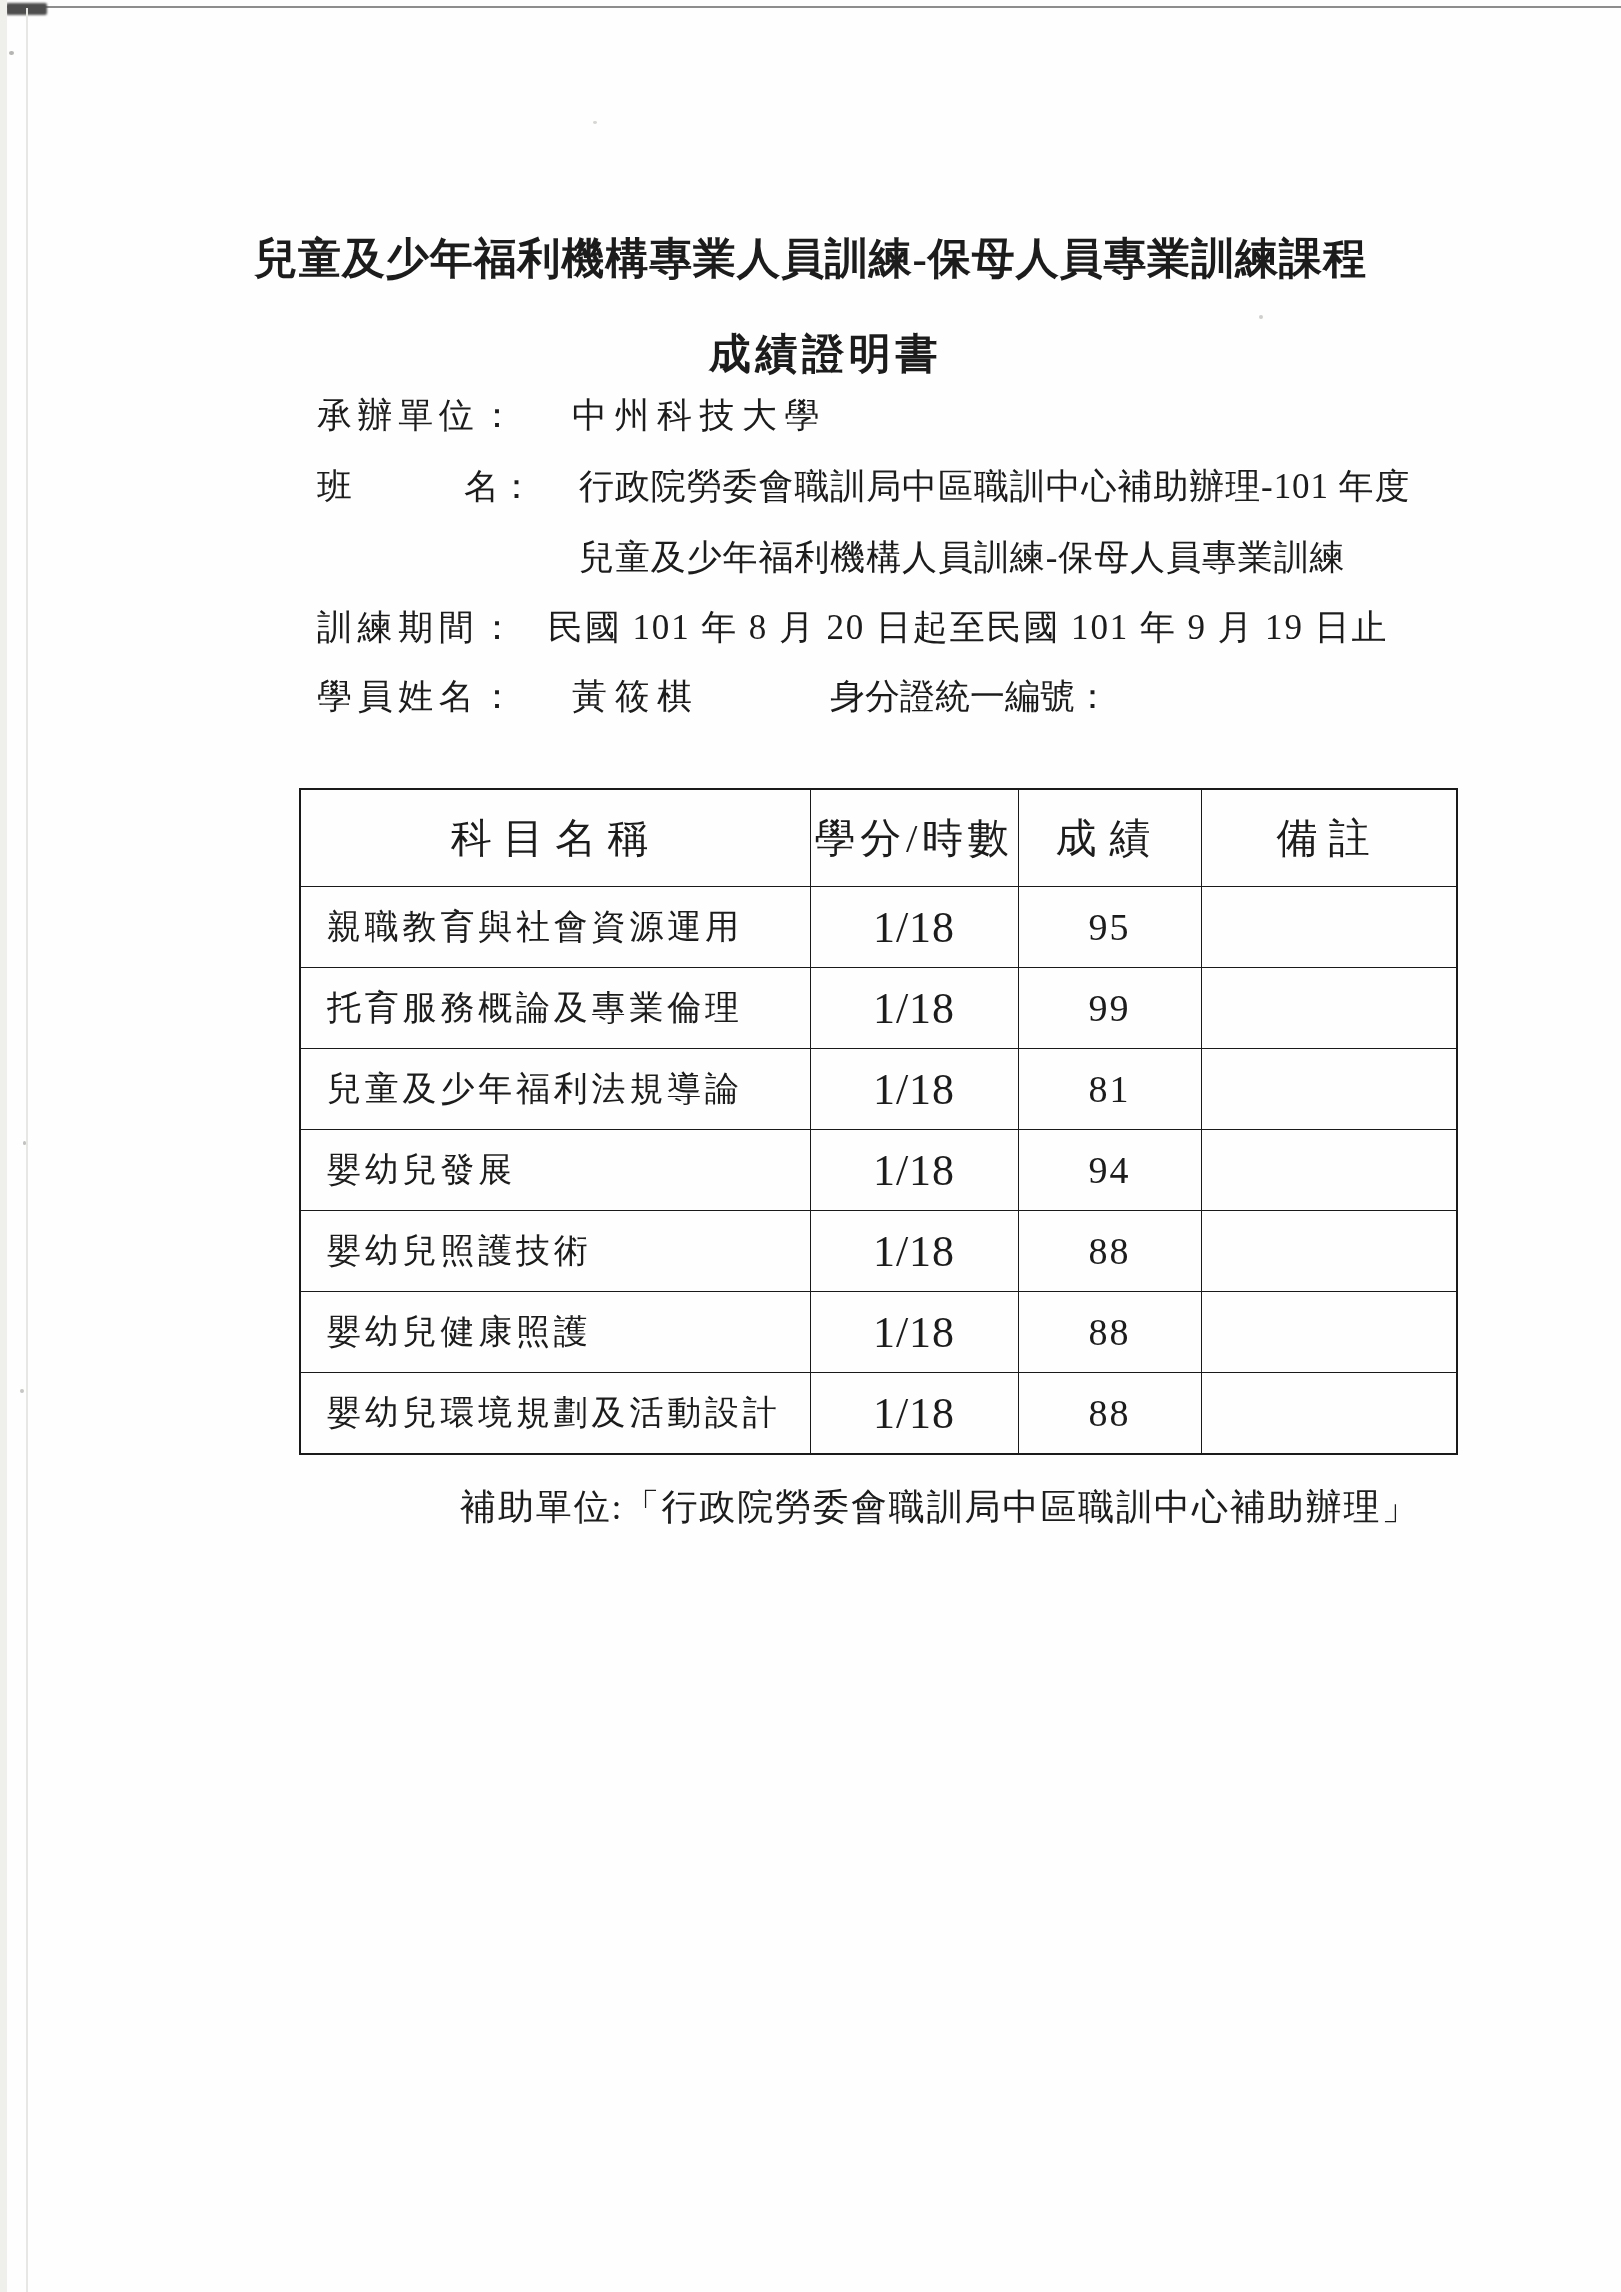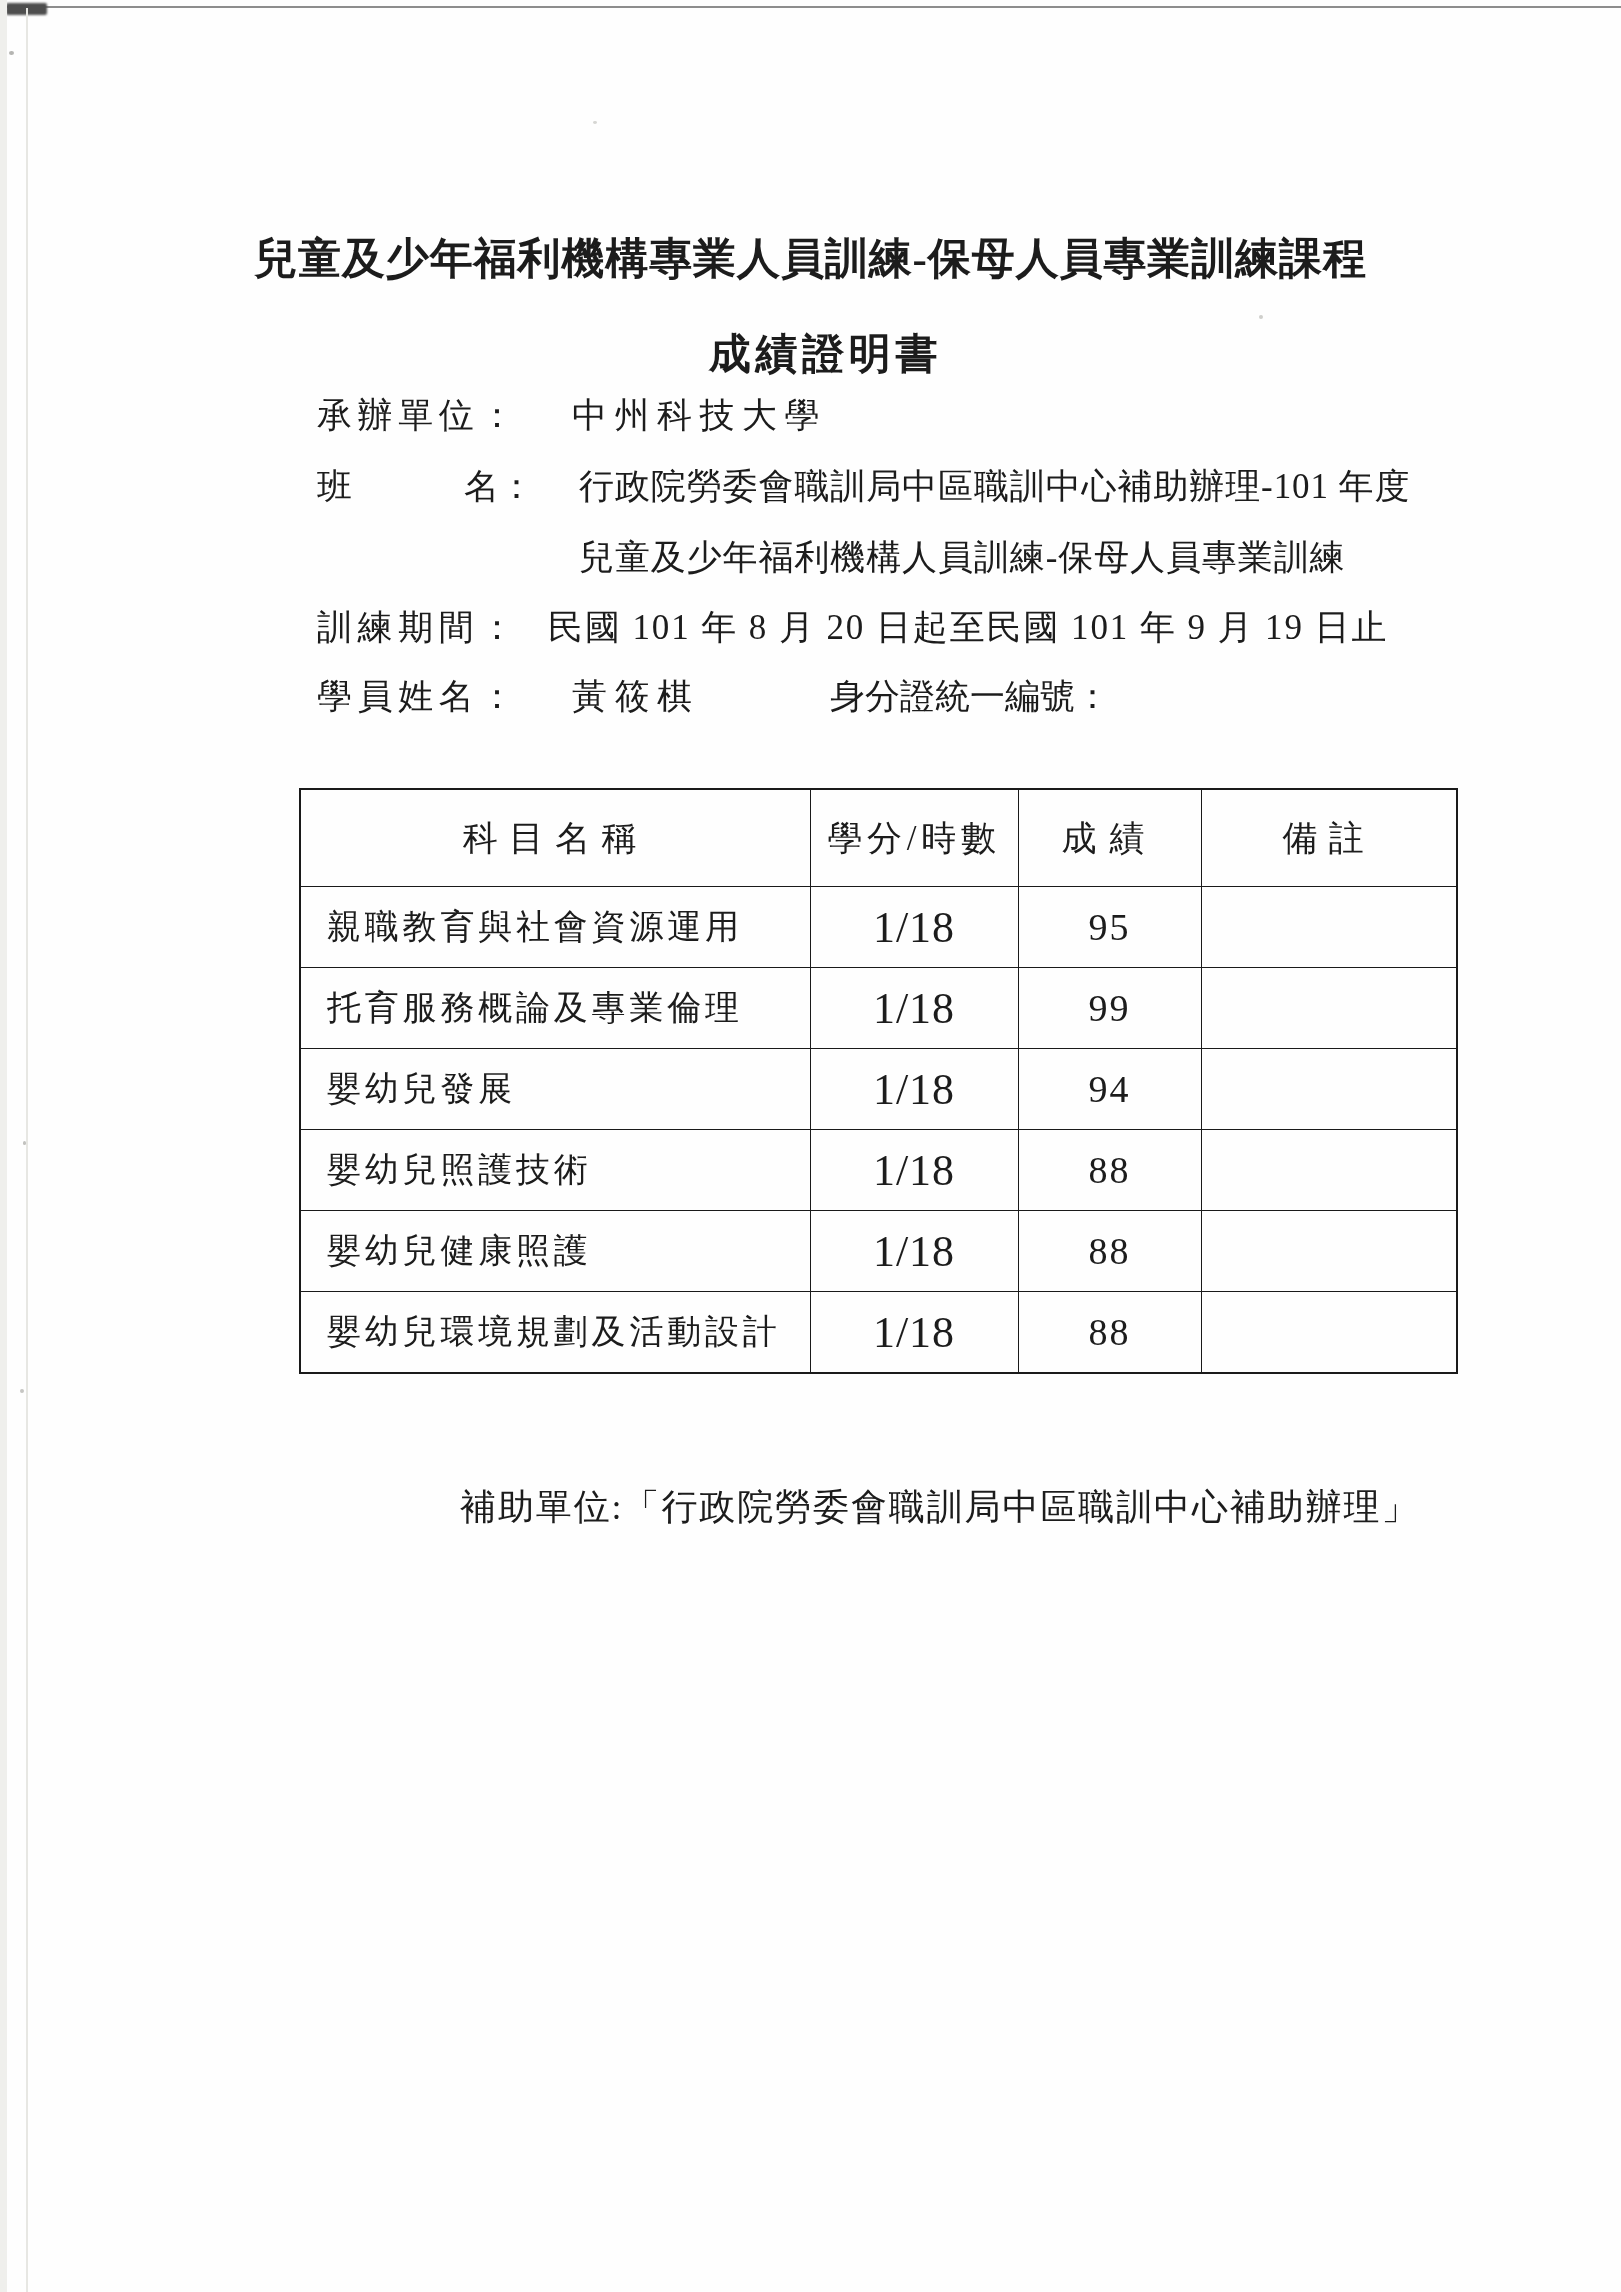--- a/index.html
+++ b/index.html
@@ -121,21 +121,21 @@
     table-layout: fixed;
     border: 2.8px solid #1a1a1a;
   }
   .grades th, .grades td {
     border: 1.9px solid #1a1a1a;
     padding: 0;
     overflow: hidden;
   }
   .grades th {
     height: 96px;
-    font-size: 35px;
+    font-size: 41px;
     font-weight: 500;
     text-align: center;
   }
   .grades td { height: 80px; }
   .th-subject { letter-spacing: 11.3px; }
   .th-credit  { letter-spacing: 4.7px; }
   .th-score   { letter-spacing: 13px; }
   .th-note    { letter-spacing: 11.3px; }
   .cell-subject {
     font-size: 34px;
@@ -228,20 +228,26 @@
         <td class="cell-score">95</td>
         <td class="cell-note"></td>
       </tr>
       <tr>
         <td class="cell-subject">托育服務概論及專業倫理</td>
         <td class="cell-credit">1/18</td>
         <td class="cell-score">99</td>
         <td class="cell-note"></td>
       </tr>
       <tr>
+        <td class="cell-subject">兒童及少年福利法規導論</td>
+        <td class="cell-credit">1/18</td>
+        <td class="cell-score">81</td>
+        <td class="cell-note"></td>
+      </tr>
+      <tr>
         <td class="cell-subject">嬰幼兒發展</td>
         <td class="cell-credit">1/18</td>
         <td class="cell-score">94</td>
         <td class="cell-note"></td>
       </tr>
       <tr>
         <td class="cell-subject">嬰幼兒照護技術</td>
         <td class="cell-credit">1/18</td>
         <td class="cell-score">88</td>
         <td class="cell-note"></td>

